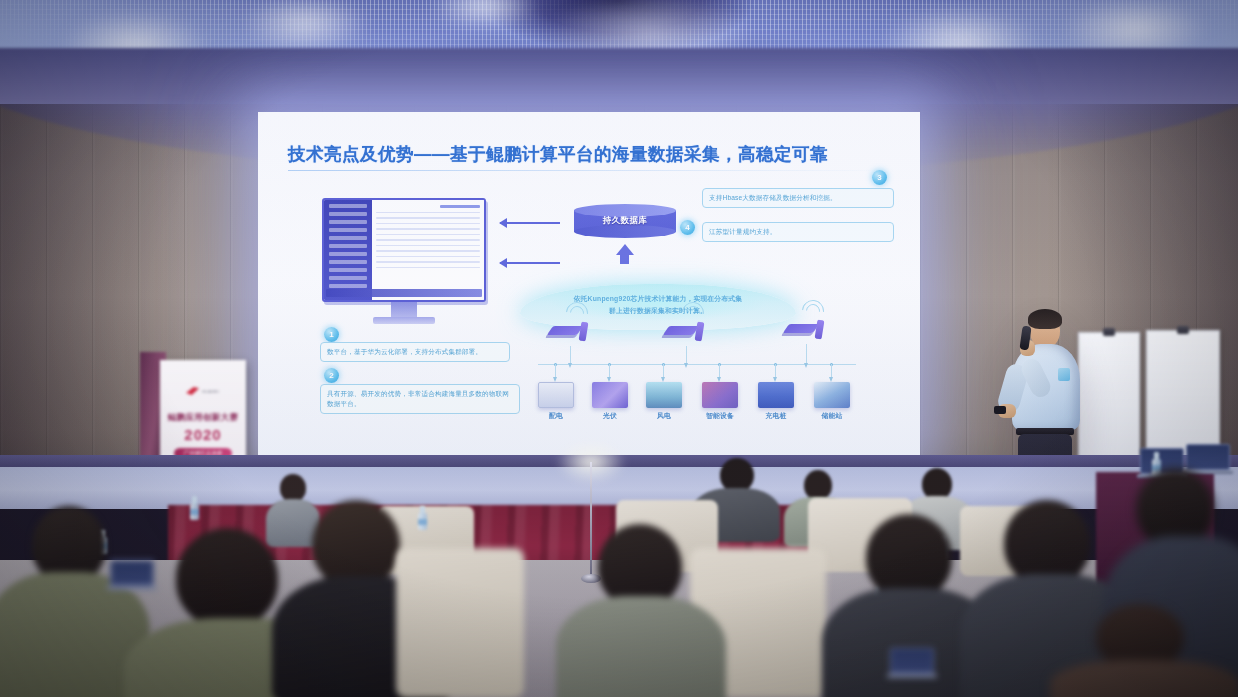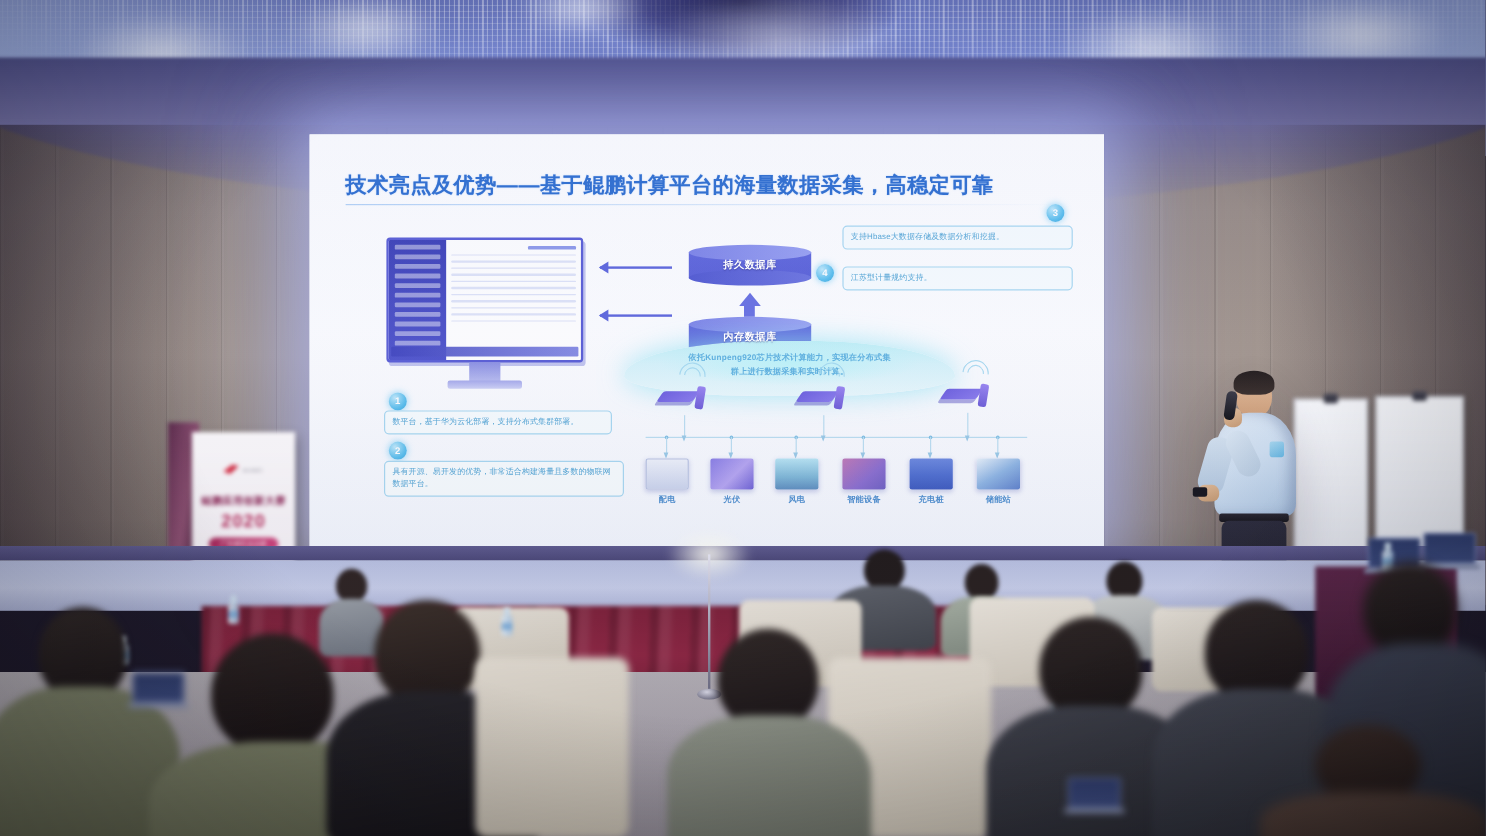--- a/index.html
+++ b/index.html
@@ -392,26 +392,20 @@
       <div class="cyl" style="left:316px;top:92px;">
         <div class="mid"></div>
           <div class="bot"></div>
           <div class="top"></div>
         <div class="lbl">持久数据库</div>
       </div>
 
       <div class="up-stem" style="left:362px;top:142px;height:10px;"></div>
       <div class="up-arrow" style="left:358px;top:132px;"></div>
 
-      <div class="cyl" style="left:316px;top:152px;">
-        <div class="mid"></div>
-          <div class="bot"></div>
-          <div class="top"></div>
-        <div class="lbl">内存数据库</div>
-      </div>
 
       <div class="up-stem" style="left:362px;top:196px;height:12px;"></div>
       <div class="up-arrow" style="left:358px;top:186px;"></div>
 
       <div class="badge" style="left:614px;top:58px;">3</div>
       <div class="callout" style="left:444px;top:76px;width:192px;">
         <span>支持Hbase大数据存储及数据分析和挖掘。</span>
       </div>
 
       <div class="badge" style="left:422px;top:108px;">4</div>

